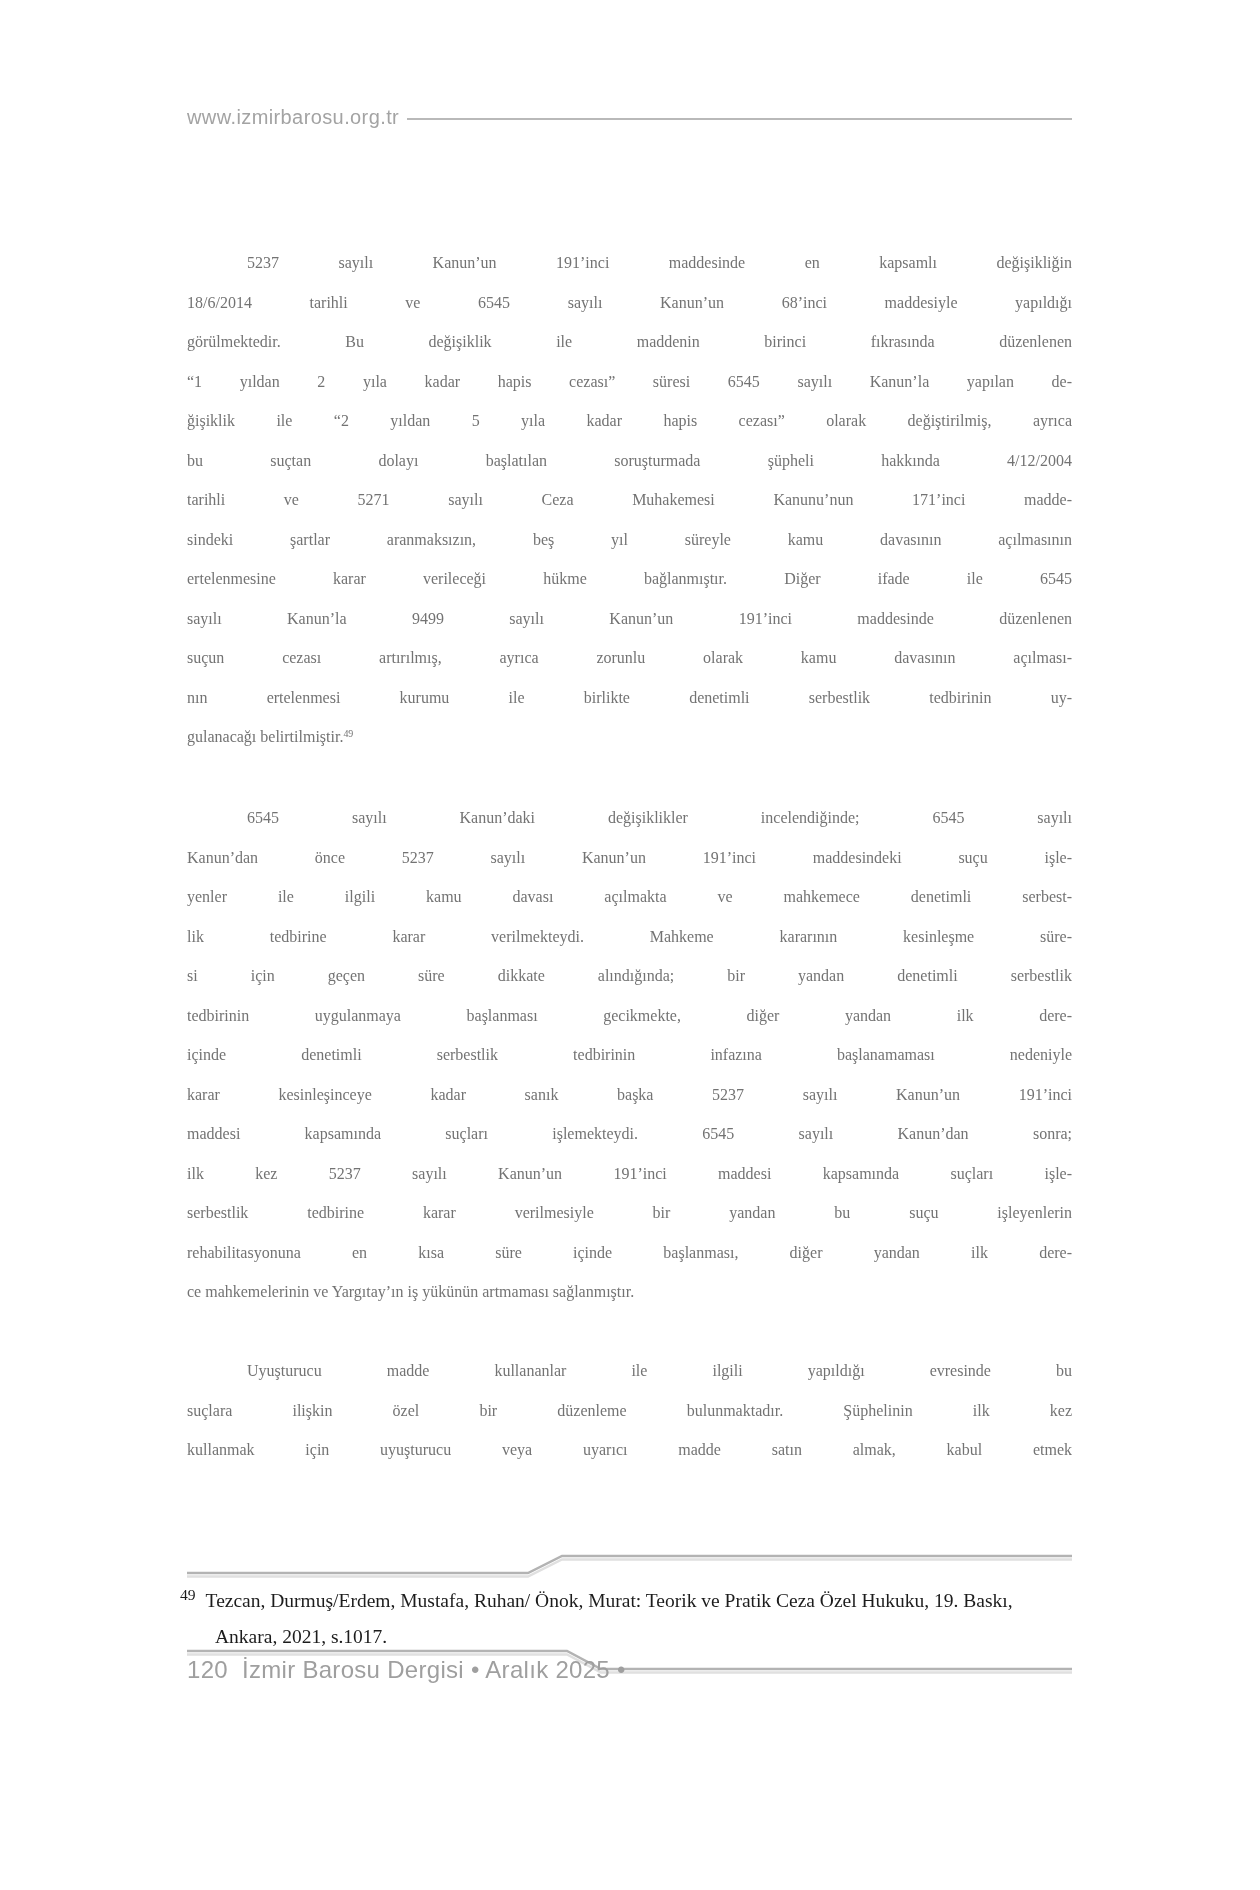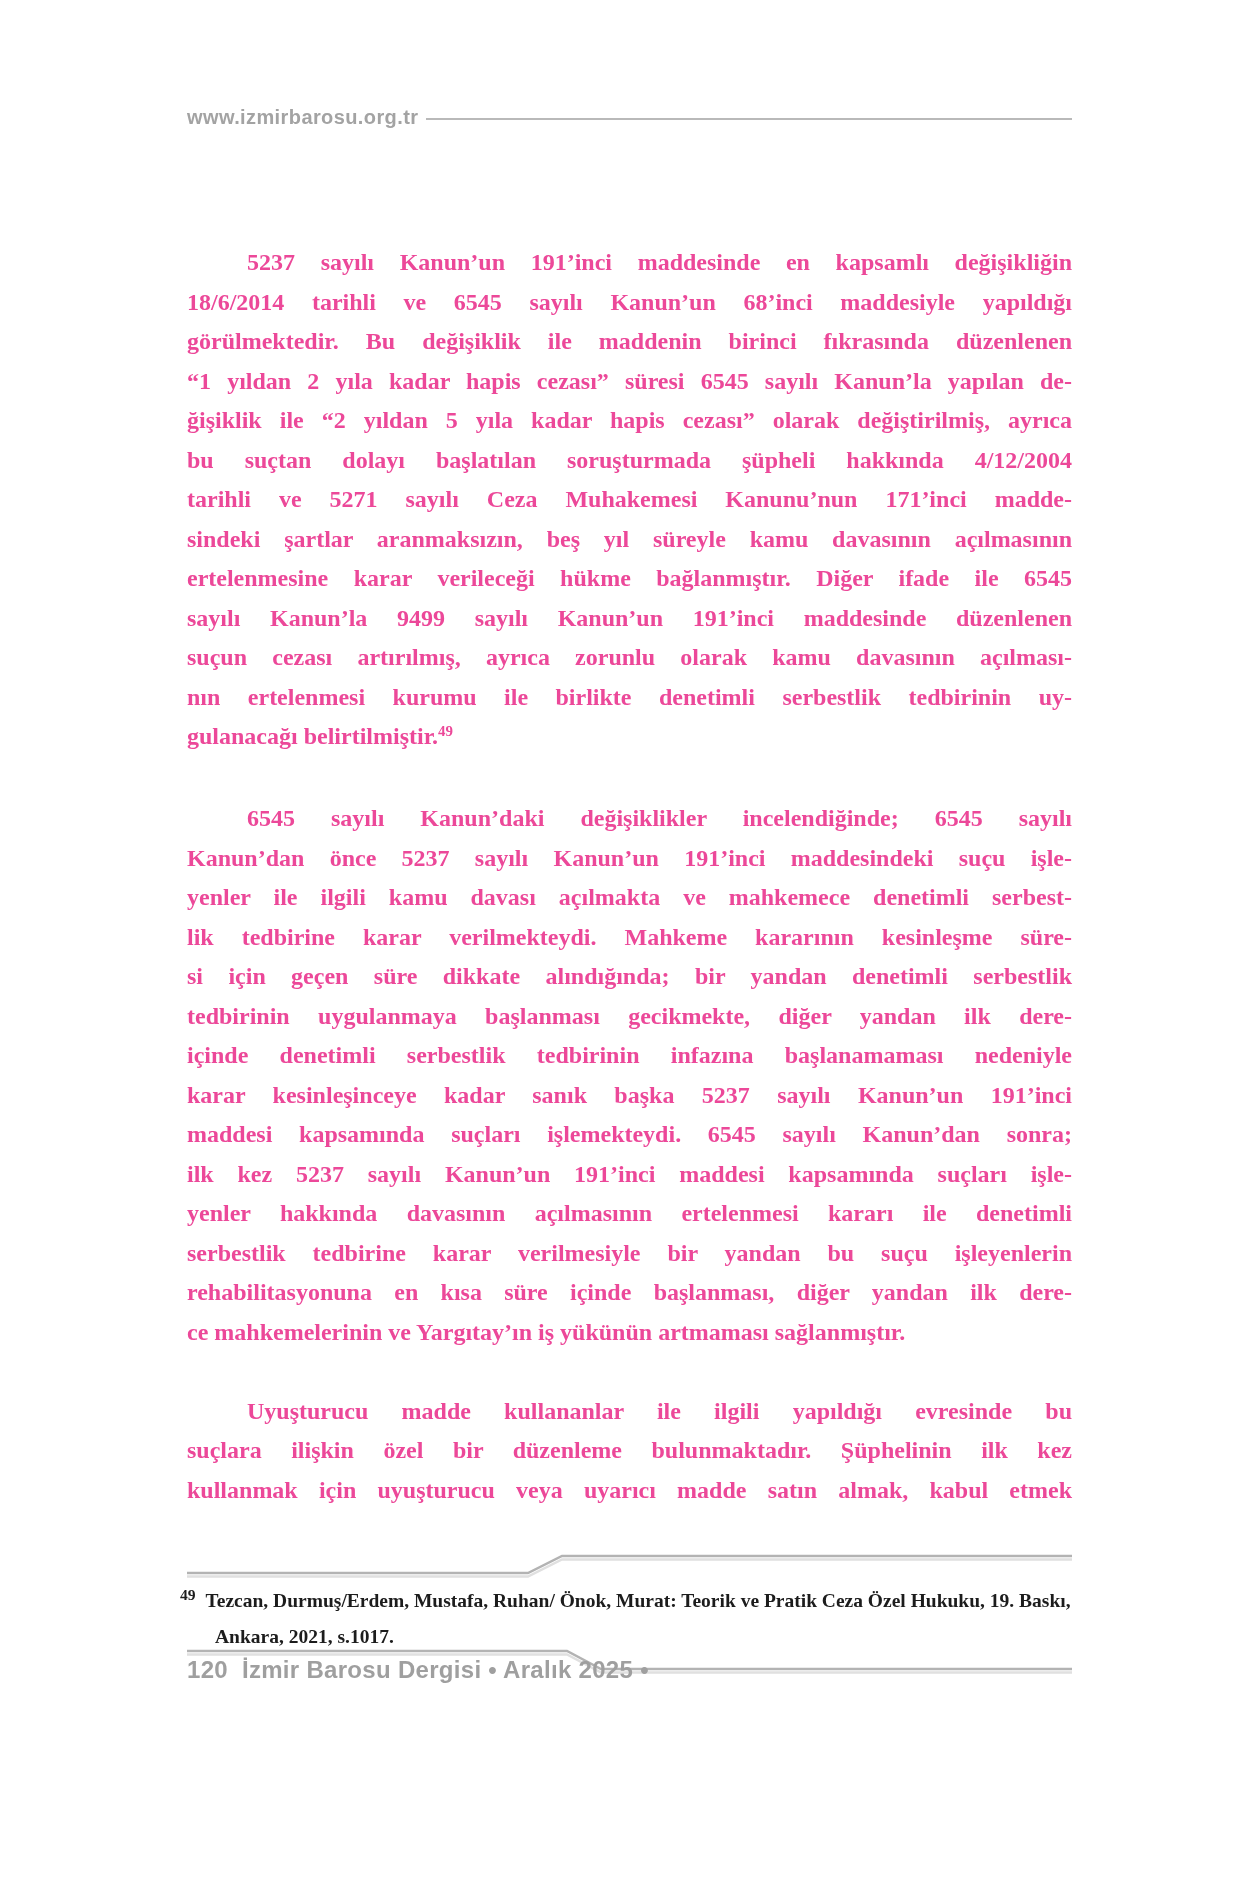--- a/index.html
+++ b/index.html
@@ -1,32 +1,32 @@
 <!DOCTYPE html>
 <html lang="tr"><head>
 <meta charset="utf-8">
 <style>
   * { margin:0; padding:0; box-sizing:border-box; }
   html, body { background:#ffffff; }
   .page {
     position:relative; width:1260px; height:1890px; background:#ffffff;
-    font-family:"Liberation Serif", "DejaVu Serif", serif; overflow:hidden;font-weight:bold;
+    font-family:"Liberation Serif", "DejaVu Serif", serif; overflow:hidden;
   }
   
   .header {
     position:absolute; left:187px; right:188px; top:106px;
     display:flex; align-items:center; gap:8px;
     font-family:"Liberation Sans", sans-serif;
     font-size:20px; color:#a3a3a3; letter-spacing:0.4px;
   }
   .header .rule { flex:1; border-top:2px solid #b9b9b9; margin-top:3px; }
   
   .body-text {
     position:absolute; left:187px; top:243px; width:885px;
-    font-size:24px; line-height:39.5px; color:#ec4899;
+    font-size:16px; line-height:39.5px; color:#737373;
   }
   .paragraph + .paragraph { margin-top:39.5px; }
   .line { text-align:justify; text-align-last:justify; white-space:nowrap; }
   .line.first { text-indent:60px; }
   .line.lastleft { text-align-last:left; }
   sup.fnref {
     font-size:0.62em; vertical-align:baseline; position:relative; top:-0.55em;
   }
   
   .footnote {
@@ -79,21 +79,20 @@
         <div class="line first">6545 sayılı Kanun’daki değişiklikler incelendiğinde; 6545 sayılı</div>
         <div class="line">Kanun’dan önce 5237 sayılı Kanun’un 191’inci maddesindeki suçu işle-</div>
         <div class="line">yenler ile ilgili kamu davası açılmakta ve mahkemece denetimli serbest-</div>
         <div class="line">lik tedbirine karar verilmekteydi. Mahkeme kararının kesinleşme süre-</div>
         <div class="line">si için geçen süre dikkate alındığında; bir yandan denetimli serbestlik</div>
         <div class="line">tedbirinin uygulanmaya başlanması gecikmekte, diğer yandan ilk dere-</div>
         <div class="line">içinde denetimli serbestlik tedbirinin infazına başlanamaması nedeniyle</div>
         <div class="line">karar kesinleşinceye kadar sanık başka 5237 sayılı Kanun’un 191’inci</div>
         <div class="line">maddesi kapsamında suçları işlemekteydi. 6545 sayılı Kanun’dan sonra;</div>
         <div class="line">ilk kez 5237 sayılı Kanun’un 191’inci maddesi kapsamında suçları işle-</div>
-        <div class="line">yenler hakkında davasının açılmasının ertelenmesi kararı ile denetimli</div>
         <div class="line">serbestlik tedbirine karar verilmesiyle bir yandan bu suçu işleyenlerin</div>
         <div class="line">rehabilitasyonuna en kısa süre içinde başlanması, diğer yandan ilk dere-</div>
         <div class="line lastleft">ce mahkemelerinin ve Yargıtay’ın iş yükünün artmaması sağlanmıştır.</div>
       </div>
       <div class="paragraph">
         <div class="line first">Uyuşturucu madde kullananlar ile ilgili yapıldığı evresinde bu</div>
         <div class="line">suçlara ilişkin özel bir düzenleme bulunmaktadır. Şüphelinin ilk kez</div>
         <div class="line">kullanmak için uyuşturucu veya uyarıcı madde satın almak, kabul etmek</div>
       </div>
     </div>

